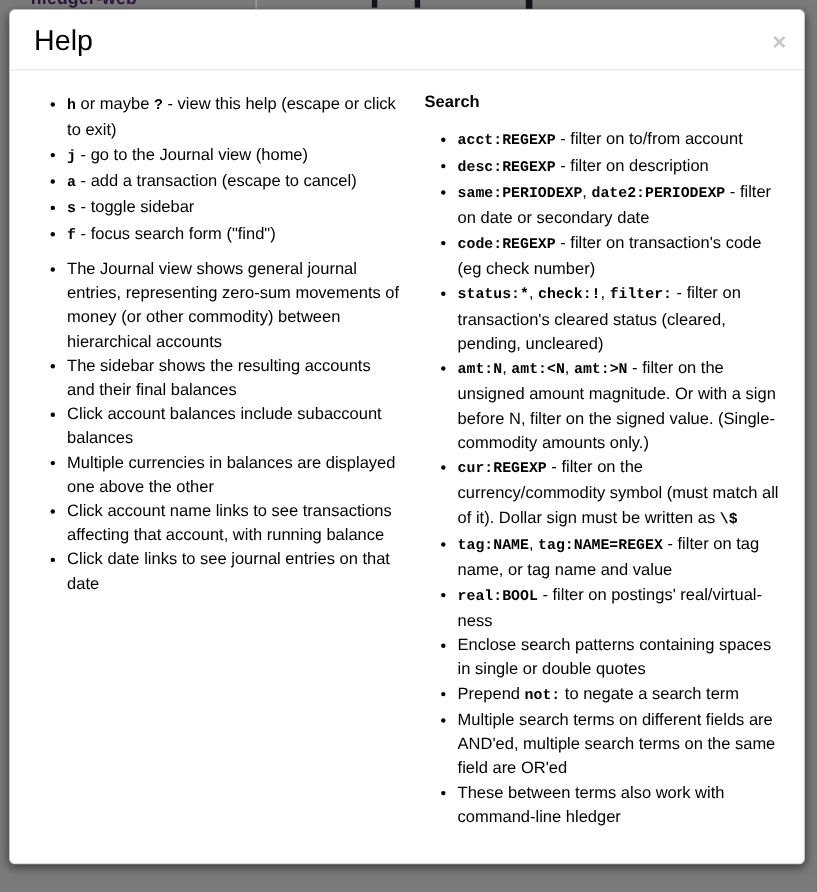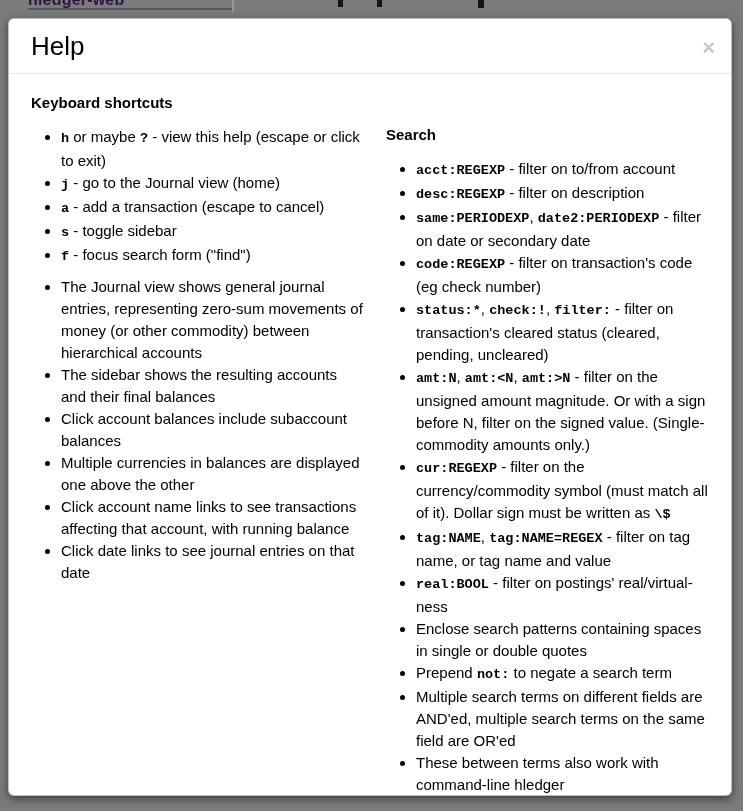--- a/index.html
+++ b/index.html
@@ -31,21 +31,21 @@
     position: absolute; top: 0; left: 232px; width: 2px; height: 12px;
     background: #95959d;
   }
   .bg-frag { position: absolute; top: 0; background: #14141c; }
   .bg-frag.f1 { left: 338px; width: 5px; height: 7px; }
   .bg-frag.f2 { left: 377px; width: 5px; height: 7px; }
   .bg-frag.f3 { left: 478px; width: 6px; height: 8px; }
 
   
   .modal {
-    position: absolute; left: 8px; top: 18px;
+    position: absolute; left: 8px; top: 8px;
     width: 724px; height: 778px;
     background: #fff;
     border: 1px solid rgba(0,0,0,0.25);
     border-radius: 6px;
     box-shadow: 0 3px 9px rgba(0,0,0,0.5);
   }
   .modal-header {
     position: relative;
     padding: 12px 16px 12px 22px;
     border-bottom: 1px solid #e5e5e5;
@@ -62,21 +62,21 @@
     font-size: 22px; font-weight: bold; line-height: 1;
     color: #000; opacity: 0.22;
     cursor: pointer;
   }
   .modal-body {
     display: flex;
     padding: 20px 10px 0 22px;
   }
   .col { flex: none; }
   .col-left  { width: 333px; margin-right: 22px; }
-  .col-right { width: 330px; margin-top: 32px; }
+  .col-right { width: 330px; }
 
   .col h4.section-heading {
     margin: 26px 0 14px;
     font-size: 15px; font-weight: bold; line-height: 18px;
   }
   .col h4.section-heading:first-child { margin-top: 0; }
   .col ul.help-list {
     margin: 0 0 8px;
     padding-left: 30px;
     list-style: disc;
@@ -107,21 +107,20 @@
 
 <div class="modal">
   <div class="modal-header">
     <h2 class="modal-title">Help</h2>
     <button class="close-btn">
       <span>×</span>
     </button>
   </div>
   <div class="modal-body">
     <div class="col col-left">
-        <h4 class="section-heading">Keyboard shortcuts</h4>
         <ul class="help-list">
           <li><code>h</code> or maybe <code>?</code> - view this help (escape or click to exit)</li>
           <li><code>j</code> - go to the Journal view (home)</li>
           <li><code>a</code> - add a transaction (escape to cancel)</li>
           <li><code>s</code> - toggle sidebar</li>
           <li><code>f</code> - focus search form ("find")</li>
         </ul>
         <ul class="help-list">
           <li>The Journal view shows general journal entries, representing zero-sum movements of money (or other commodity) between hierarchical accounts</li>
           <li>The sidebar shows the resulting accounts and their final balances</li>

